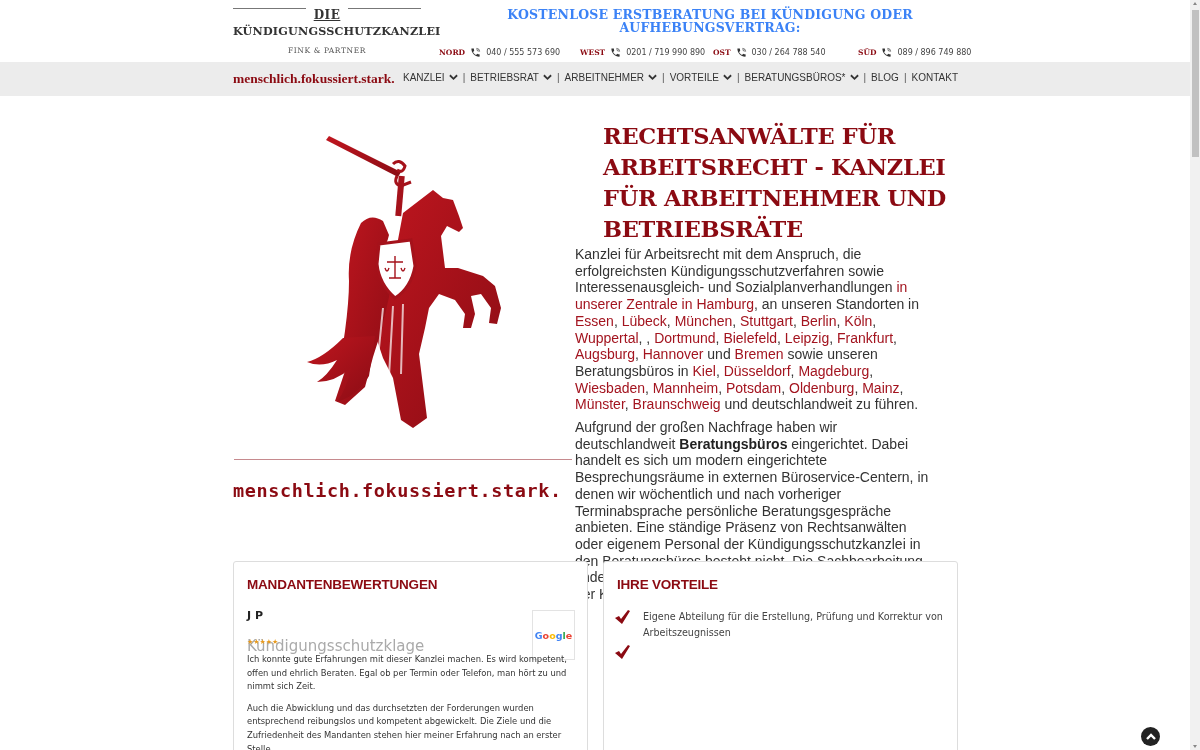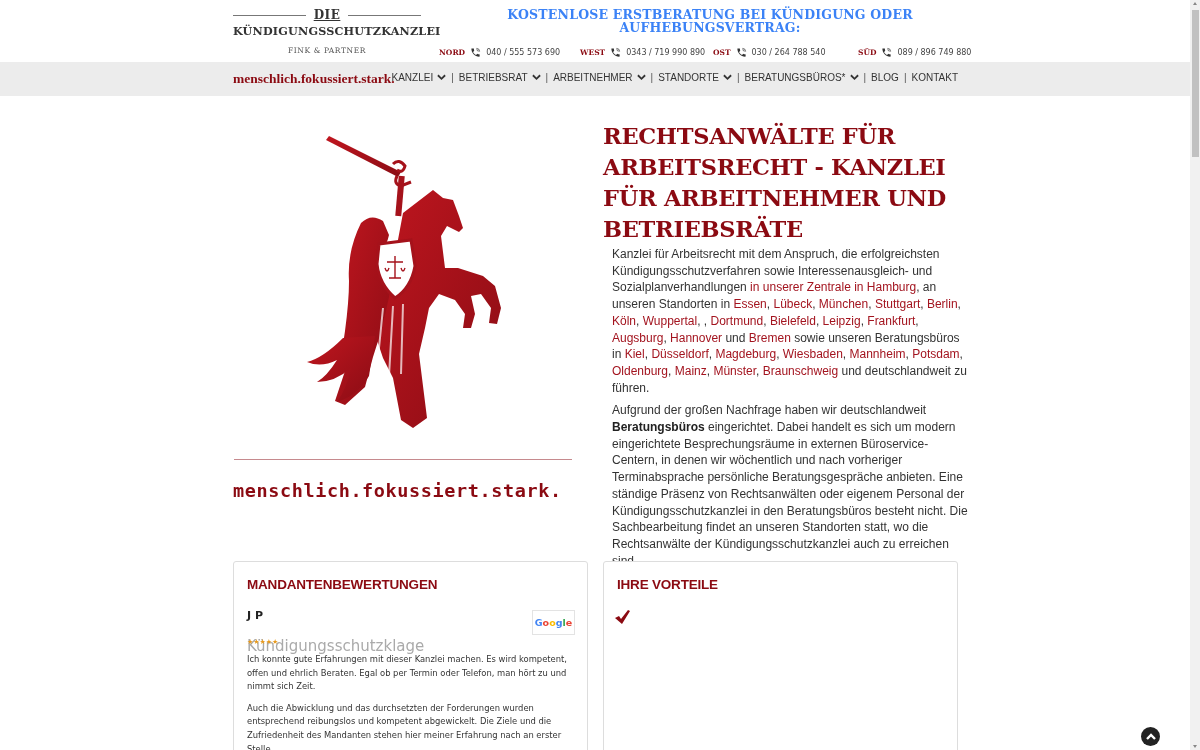--- a/index.html
+++ b/index.html
@@ -4,21 +4,21 @@
 <style>
   * { box-sizing: border-box; margin: 0; padding: 0; }
   html, body { width: 1200px; height: 750px; overflow: hidden; background: #fff; }
   body { font-family: "DejaVu Sans", sans-serif; color: #333; position: relative; }
 
   .page { position: absolute; left: 0; top: 0; width: 1190px; height: 750px; overflow: hidden; }
 
   
   .topbar { position: absolute; left: 0; top: 0; width: 1190px; height: 62px; background: #fff; }
   .logo { position: absolute; left: 233px; top: 8px; width: 188px; }
-  .logo .die-row { display: flex; align-items: center; gap: 8px; height: 14px; text-decoration: underline; }
+  .logo .die-row { display: flex; gap: 8px; height: 14px; text-decoration: underline; }
   .logo .line { flex: 1; height: 1px; background: #777; }
   .logo .die { font-family: "DejaVu Serif", serif; font-weight: bold; font-size: 12px; color: #333; letter-spacing: 0.5px; }
   .logo .name { font-family: "DejaVu Serif", serif; font-weight: bold; font-size: 11.2px; color: #333; letter-spacing: 0.2px; text-align: center; margin-top: 2px; white-space: nowrap; }
   .logo .sub { font-family: "DejaVu Serif", serif; font-size: 7.5px; color: #555; letter-spacing: 0.6px; text-align: center; margin-top: 8px; }
 
   .headline { position: absolute; left: 470px; top: 8px; width: 480px; text-align: center;
     font-family: "DejaVu Serif", serif; font-weight: bold; font-size: 12.5px; line-height: 13px; color: #3b82f6; letter-spacing: 0.2px; }
 
   .phones { position: absolute; top: 47px; left: 0; width: 1190px; height: 14px; }
   .phone { position: absolute; display: flex; align-items: center; gap: 5px; font-size: 8px; color: #444; }
@@ -33,35 +33,35 @@
   .nav .sep { margin: 0 5px; color: #555; }
   .nav .chev { width: 9px; height: 7px; }
 
   
   .hero-img { position: absolute; left: 233px; top: 118px; width: 340px; height: 320px; }
   .hero-rule { position: absolute; left: 234px; top: 459px; width: 338px; height: 1px; background: #c68a8e; }
   .hero-tag { position: absolute; left: 233px; top: 480px; font-family: "DejaVu Sans Mono", monospace; font-weight: bold; font-size: 18.5px; color: #8b0a12; letter-spacing: 0.6px; }
 
   .hero-title { position: absolute; left: 603px; top: 121px; width: 360px; font-family: "DejaVu Serif", serif; font-weight: bold; font-size: 22.5px; line-height: 31px; color: #8b0a12; letter-spacing: -0.3px; }
 
-  .hero-text { position: absolute; left: 612px; top: 246px; width: 356px; font-size: 12px; line-height: 16.7px; color: #333; font-family: "Liberation Sans", sans-serif; }
+  .hero-text { position: absolute; left: 575px; top: 246px; width: 356px; font-size: 14px; line-height: 16.7px; color: #333; font-family: "Liberation Sans", sans-serif; }
   .hero-text p { margin-bottom: 6px; }
   .hero-text a { color: #a3141f; text-decoration: none; cursor: pointer; }
   .hero-text b { color: #222; }
 
   
   .box { position: absolute; top: 561px; background: #fff; border: 1px solid #ddd; border-radius: 3px; height: 220px; }
   .box.left { left: 233px; width: 355px; }
   .box.right { left: 603px; width: 355px; }
   .box h2 { position: absolute; left: 13px; top: 15px; font-size: 13.5px; font-weight: bold; color: #8b0a12; font-family: "Liberation Sans", sans-serif; letter-spacing: -0.2px; }
 
   .review-name { position: absolute; left: 13px; top: 47px; font-size: 11px; font-weight: bold; color: #222; }
   .review-type { position: absolute; left: 13px; top: 48px; font-size: 15px; color: #aaa; margin-top: 27px; }
   .stars { position: absolute; left: 13px; top: 76px; font-size: 7px; color: #e89a1c; letter-spacing: 0px; }
-  .google-badge { position: absolute; left: 298px; top: 48px; width: 43px; height: 25px; border: 1px solid #e3e3e3; display: flex; align-items: center; justify-content: center; font-size: 9.5px; font-weight: bold; }
+  .google-badge { position: absolute; left: 298px; top: 48px; width: 43px; height: 50px; border: 1px solid #e3e3e3; display: flex; align-items: center; justify-content: center; font-size: 9.5px; font-weight: bold; }
   .review-text { position: absolute; left: 13px; top: 91px; width: 330px; font-size: 8.4px; line-height: 13.6px; color: #333; }
   .review-text p { margin-bottom: 8px; }
 
   .benefits { position: absolute; left: 10px; top: 47px; width: 335px; list-style: none; }
   .benefits li { display: flex; gap: 13px; font-size: 9.6px; line-height: 15.5px; color: #444; margin-bottom: 4px; }
   .benefits li b { color: #222; }
   .benefits .check { flex: 0 0 16px; width: 16px; height: 14px; margin-top: 1px; }
 
   
   .to-top { position: absolute; left: 1141px; top: 727px; width: 19px; height: 19px; border-radius: 50%; background: #222; display: flex; align-items: center; justify-content: center; cursor: pointer; }
@@ -98,21 +98,21 @@
             <path d="M14 3a7 7 0 0 1 7 7M14 6a4 4 0 0 1 4 4" stroke="#333" stroke-width="1.6" fill="none"></path>
           </svg>
         <span>040 / 555 573 690</span>
       </div>
       <div class="phone" style="left:580px">
         <span class="region">WEST</span>
         <svg viewBox="0 0 24 24">
             <path d="M6.6 10.8c1.4 2.8 3.8 5.1 6.6 6.6l2.2-2.2c.3-.3.7-.4 1-.2 1.1.4 2.3.6 3.6.6.6 0 1 .4 1 1V20c0 .6-.4 1-1 1C10.6 21 3 13.4 3 4c0-.6.4-1 1-1h3.5c.6 0 1 .4 1 1 0 1.3.2 2.5.6 3.6.1.3 0 .7-.2 1L6.6 10.8z" fill="#333"></path>
             <path d="M14 3a7 7 0 0 1 7 7M14 6a4 4 0 0 1 4 4" stroke="#333" stroke-width="1.6" fill="none"></path>
           </svg>
-        <span>0343 / 719 990 890</span>
+        <span>0201 / 719 990 890</span>
       </div>
       <div class="phone" style="left:713px">
         <span class="region">OST</span>
         <svg viewBox="0 0 24 24">
             <path d="M6.6 10.8c1.4 2.8 3.8 5.1 6.6 6.6l2.2-2.2c.3-.3.7-.4 1-.2 1.1.4 2.3.6 3.6.6.6 0 1 .4 1 1V20c0 .6-.4 1-1 1C10.6 21 3 13.4 3 4c0-.6.4-1 1-1h3.5c.6 0 1 .4 1 1 0 1.3.2 2.5.6 3.6.1.3 0 .7-.2 1L6.6 10.8z" fill="#333"></path>
             <path d="M14 3a7 7 0 0 1 7 7M14 6a4 4 0 0 1 4 4" stroke="#333" stroke-width="1.6" fill="none"></path>
           </svg>
         <span>030 / 264 788 540</span>
       </div>
       <div class="phone" style="left:858px">
@@ -144,21 +144,21 @@
       </div>
       <span class="sep">|</span>
       <div class="item">
         <span>ARBEITNEHMER</span>
         <svg class="chev" viewBox="0 0 10 7">
             <path d="M1 1l4 4 4-4" stroke="#333" stroke-width="2" fill="none"></path>
           </svg>
       </div>
       <span class="sep">|</span>
       <div class="item">
-        <span>STANDORTE</span>
+        <span>VORTEILE</span>
         <svg class="chev" viewBox="0 0 10 7">
             <path d="M1 1l4 4 4-4" stroke="#333" stroke-width="2" fill="none"></path>
           </svg>
       </div>
       <span class="sep">|</span>
       <div class="item">
         <span>BERATUNGSBÜROS*</span>
         <svg class="chev" viewBox="0 0 10 7">
             <path d="M1 1l4 4 4-4" stroke="#333" stroke-width="2" fill="none"></path>
           </svg>
@@ -230,20 +230,26 @@
     </div>
   </section>
 
   <section class="box right">
     <h2>IHRE VORTEILE</h2>
     <ul class="benefits">
       <li>
         <svg class="check" viewBox="0 0 16 14">
             <path d="M1 8 l4 -2 l2 3 l7 -9 l2 1 l-8 13 Z" fill="#8b0a12"></path>
           </svg>
+        <span><span>Eigene Abteilung für die Erstellung, Prüfung und Korrektur von Arbeitszeugnissen</span><b></b><span></span></span>
+      </li>
+      <li>
+        <svg class="check" viewBox="0 0 16 14">
+            <path d="M1 8 l4 -2 l2 3 l7 -9 l2 1 l-8 13 Z" fill="#8b0a12"></path>
+          </svg>
       </li>
     </ul>
   </section>
 
   <div class="to-top">
     <svg width="10" height="8" viewBox="0 0 10 8">
         <path d="M1 6 L5 2 L9 6" stroke="#fff" stroke-width="2.4" fill="none"></path>
       </svg>
   </div>
 </div>

